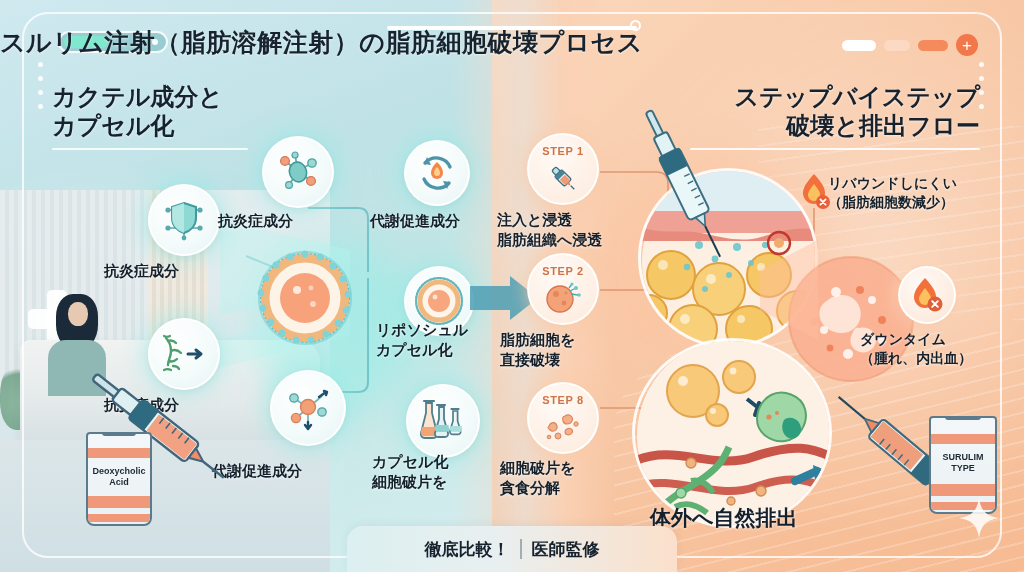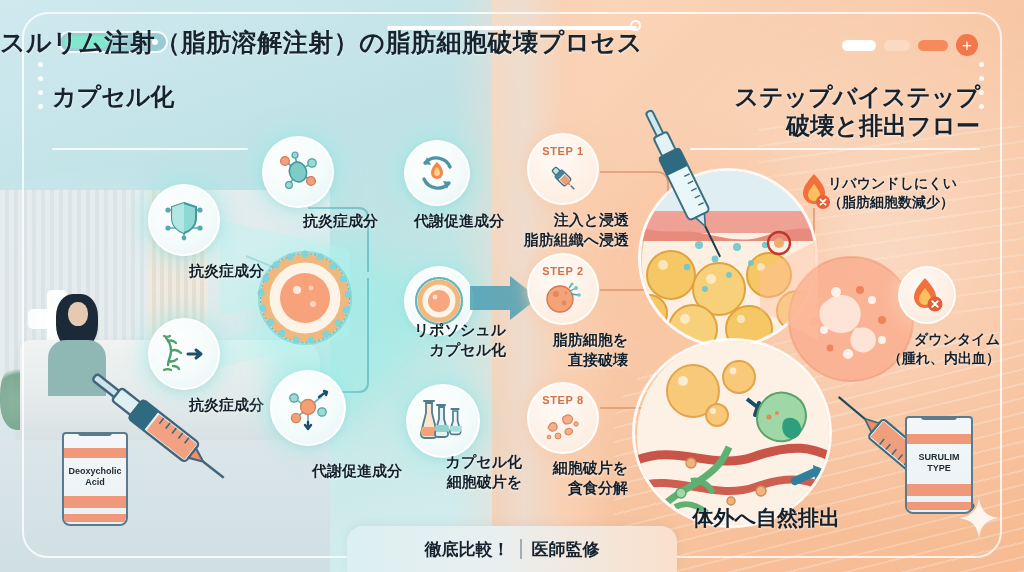--- a/index.html
+++ b/index.html
@@ -199,21 +199,21 @@
     box-shadow: 0 0 22px 6px rgba(150,235,230,.55), 0 2px 6px rgba(30,90,100,.1);
     display: flex; align-items: center; justify-content: center;
   }
   .bubble.warm {
     background: radial-gradient(circle at 38% 32%, #fffaf6 0%, #fdeee3 60%, #fbe2d1 100%);
     box-shadow: 0 0 16px 4px rgba(255,215,185,.6), 0 2px 6px rgba(150,80,40,.08);
   }
   .bubble svg { display: block; }
 
   .cap {
-    position: absolute; text-align: right; font-weight: 700;
+    position: absolute; text-align: left; font-weight: 700;
     color: #14202b; font-size: 15px; line-height: 1.25;
     text-shadow: 0 1px 3px rgba(255,255,255,.7);
     white-space: nowrap;
   }
 
   
   .step-badge {
     position: absolute; width: 72px; height: 72px; border-radius: 50%;
     background: radial-gradient(circle at 40% 30%, #fffaf6, #fdeadb);
     border: 2px solid rgba(255,255,255,.95);
@@ -248,20 +248,21 @@
   }
   .banner .txt { font-size: 17px; font-weight: 700; color: #16222e; }
   .banner .sep { width: 2px; height: 20px; background: #7d8b92; opacity: .65; }
 
   
   .vial {
     position: absolute; border-radius: 4px 4px 8px 8px;
     background: linear-gradient(180deg, #f3f7f9 0%, #eaf1f4 100%);
     border: 2px solid #5b7b8c;
     overflow: hidden;
+    margin-left: 24px;
   }
   .vial .band { position: absolute; left: 0; right: 0; background: #f0997a; }
   .vial .cap-top {
     position: absolute; left: 50%; transform: translateX(-50%);
     background: #c3ccd2; border: 2px solid #5b7b8c; border-radius: 3px;
   }
   .vial .label {
     position: absolute; left: 0; right: 0; text-align: center;
     font-size: 9px; font-weight: 700; color: #1d2b34; line-height: 1.2;
   }
@@ -326,20 +327,21 @@
   <div class="main-title">スルリム注射（脂肪溶解注射）の脂肪細胞破壊プロセス</div>
 
   <div class="header-chips">
     <div class="chip chip-a"></div>
     <div class="chip chip-b"></div>
     <div class="chip chip-c"></div>
     <div class="plus-btn">+</div>
   </div>
 
   <div class="sec-head left">
+    <div>カクテル成分と</div>
     <div>カプセル化</div>
   </div>
   <div class="sec-rule left"></div>
 
   <div class="sec-head right">
     <div>ステップバイステップ</div>
     <div>破壊と排出フロー</div>
   </div>
   <div class="sec-rule right"></div>
 

